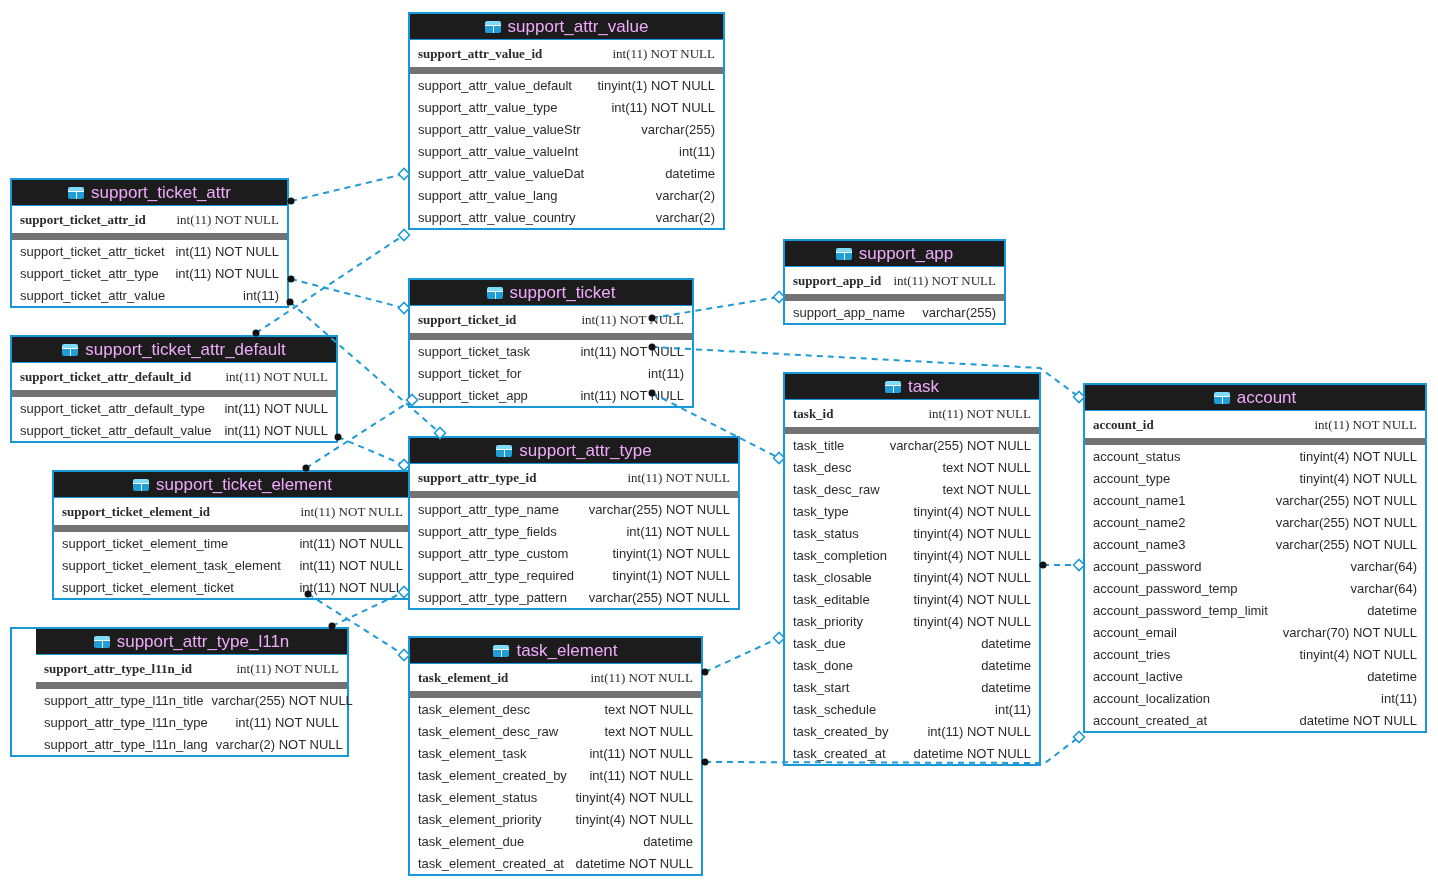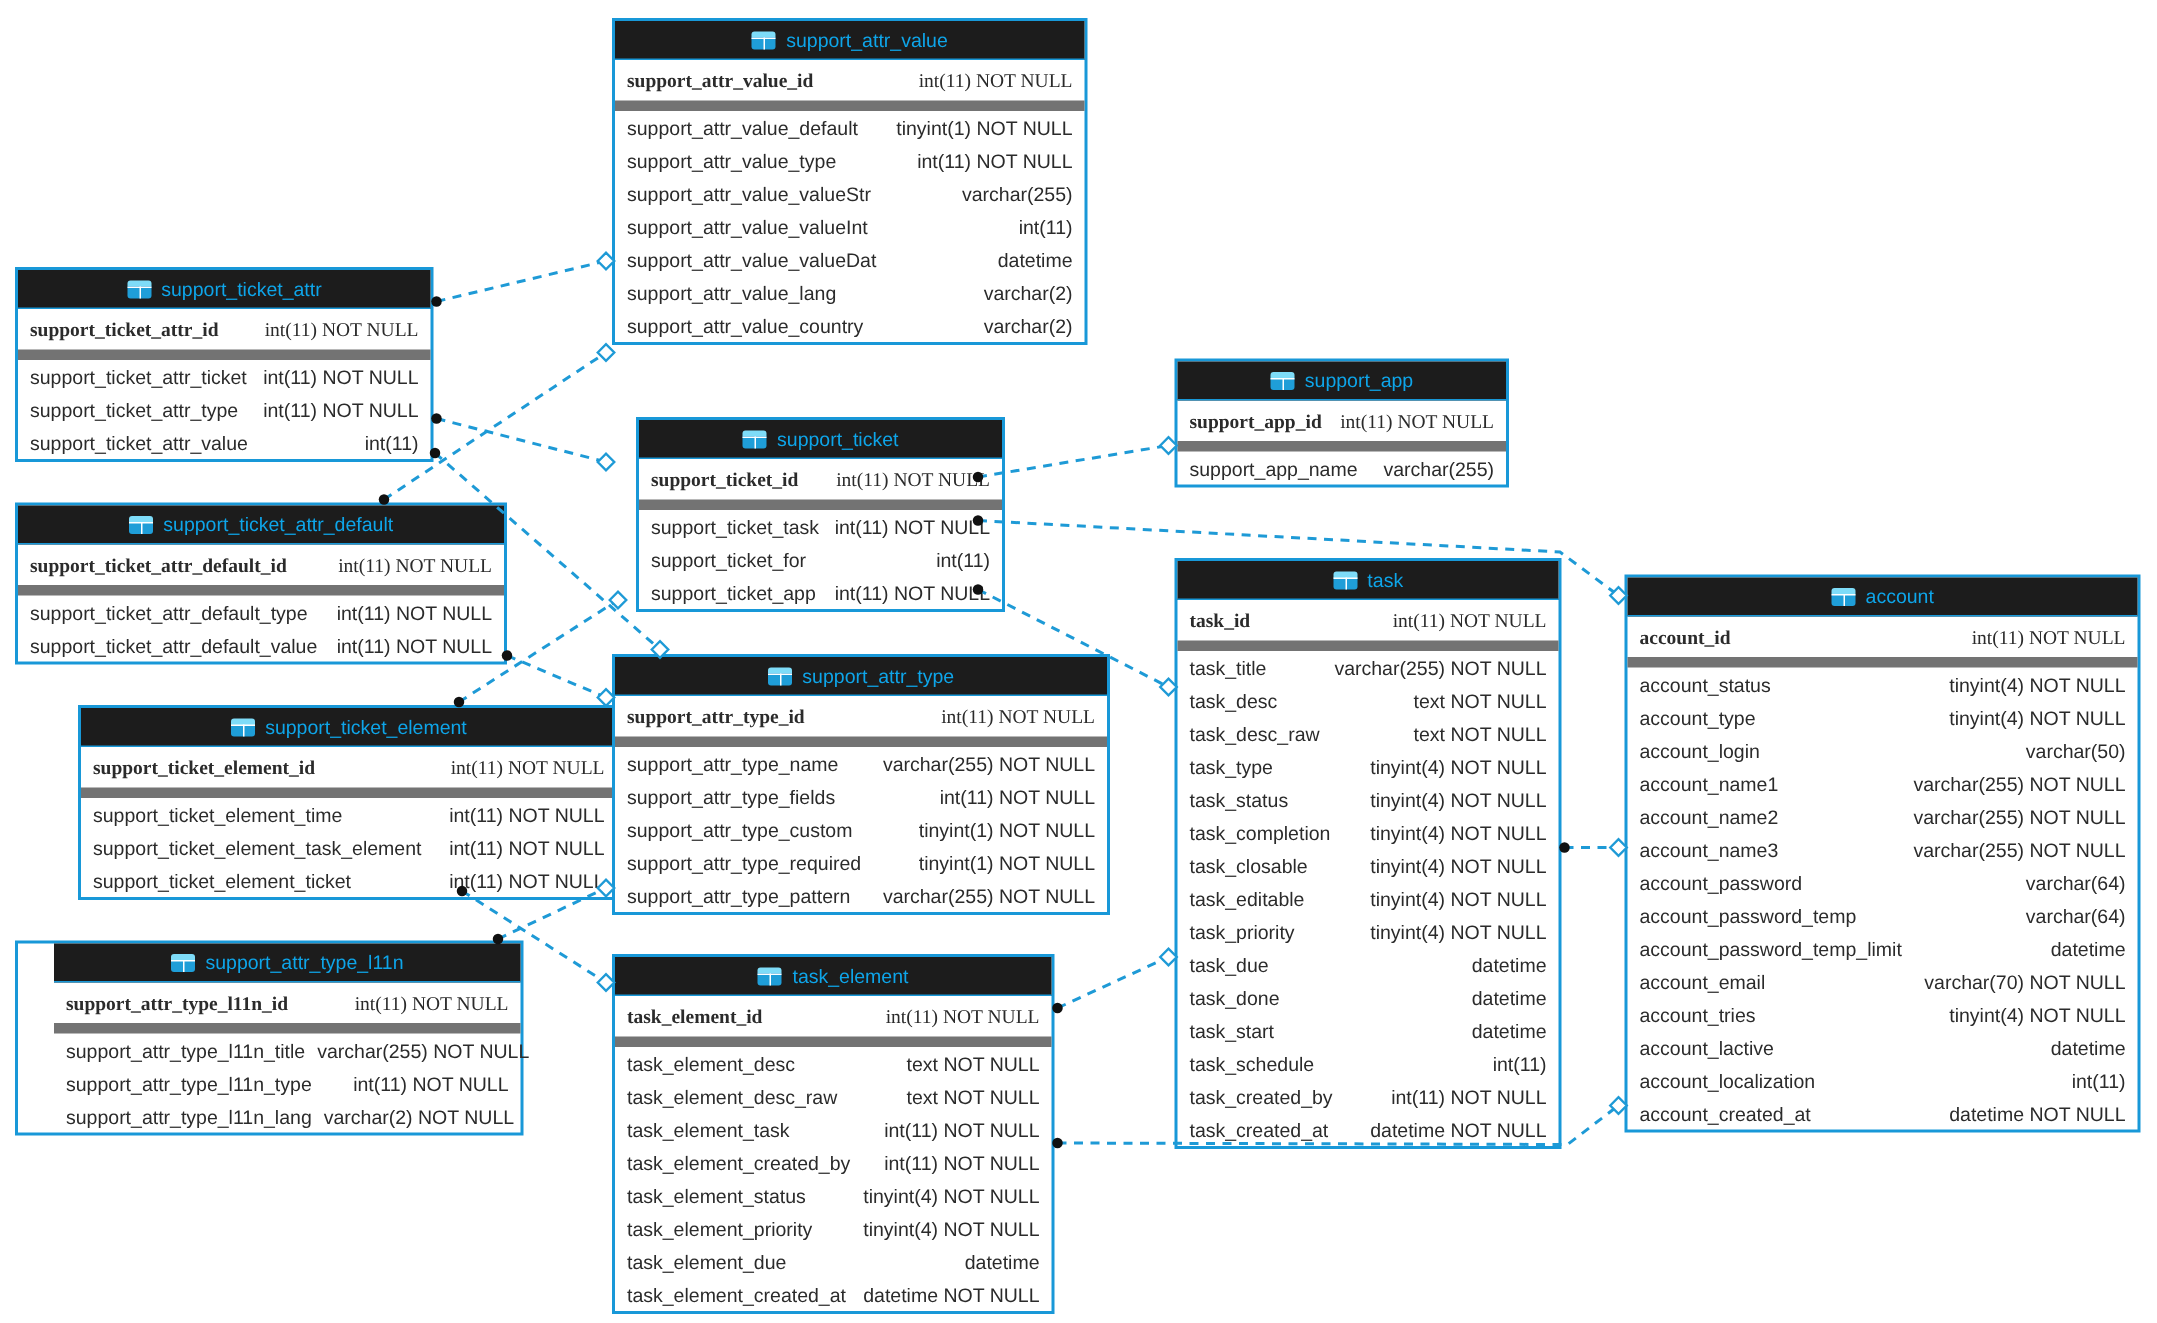--- a/index.html
+++ b/index.html
@@ -13,27 +13,27 @@
   .table-node{
     position:absolute;
     background:#ffffff;
     border:2px solid #1898d8;
     color:#2b2b2b;
     font-size:13px;
     box-sizing:border-box;
   }
   .table-header{
     background:#1c1c1c;
-    color:#0ea5e9;
+    color:#f0abfc;
     height:25px;
     display:flex;
     align-items:center;
     justify-content:center;
     border-bottom:1px solid #1898d8;
-    font-size:13px;
+    font-size:17px;
   }
   .table-icon{
     width:16px;height:12px;
     border-radius:2px;
     background:linear-gradient(#7edcf8 0 4px,#1f9ed8 4px);
     position:relative;
     display:inline-block;
     margin-right:7px;
     flex:0 0 auto;
   }
@@ -215,21 +215,21 @@
           <div class="col-row">
             <span class="col-name">support_attr_type_l11n_type</span>
             <span class="col-type">int(11) NOT NULL</span>
           </div>
           <div class="col-row">
             <span class="col-name">support_attr_type_l11n_lang</span>
             <span class="col-type">varchar(2) NOT NULL</span>
           </div>
         </div>
       </div>
-      <div class="table-node" style="left: 408px; top: 278px; width: 246px; margin-left: 16px;">
+      <div class="table-node" style="left: 408px; top: 278px; width: 286px;">
         <div class="table-header">
           <span class="table-icon"></span>
           <span class="table-title">support_ticket</span>
         </div>
         <div class="pk-section">
           <div class="col-row">
             <span class="col-name">support_ticket_id</span>
             <span class="col-type">int(11) NOT NULL</span>
           </div>
         </div>
@@ -432,24 +432,20 @@
           </div>
         </div>
         <div class="body-section">
           <div class="col-row">
             <span class="col-name">account_status</span>
             <span class="col-type">tinyint(4) NOT NULL</span>
           </div>
           <div class="col-row">
             <span class="col-name">account_type</span>
             <span class="col-type">tinyint(4) NOT NULL</span>
-          </div>
-          <div class="col-row">
-            <span class="col-name">account_login</span>
-            <span class="col-type">varchar(50)</span>
           </div>
           <div class="col-row">
             <span class="col-name">account_name1</span>
             <span class="col-type">varchar(255) NOT NULL</span>
           </div>
           <div class="col-row">
             <span class="col-name">account_name2</span>
             <span class="col-type">varchar(255) NOT NULL</span>
           </div>
           <div class="col-row">

